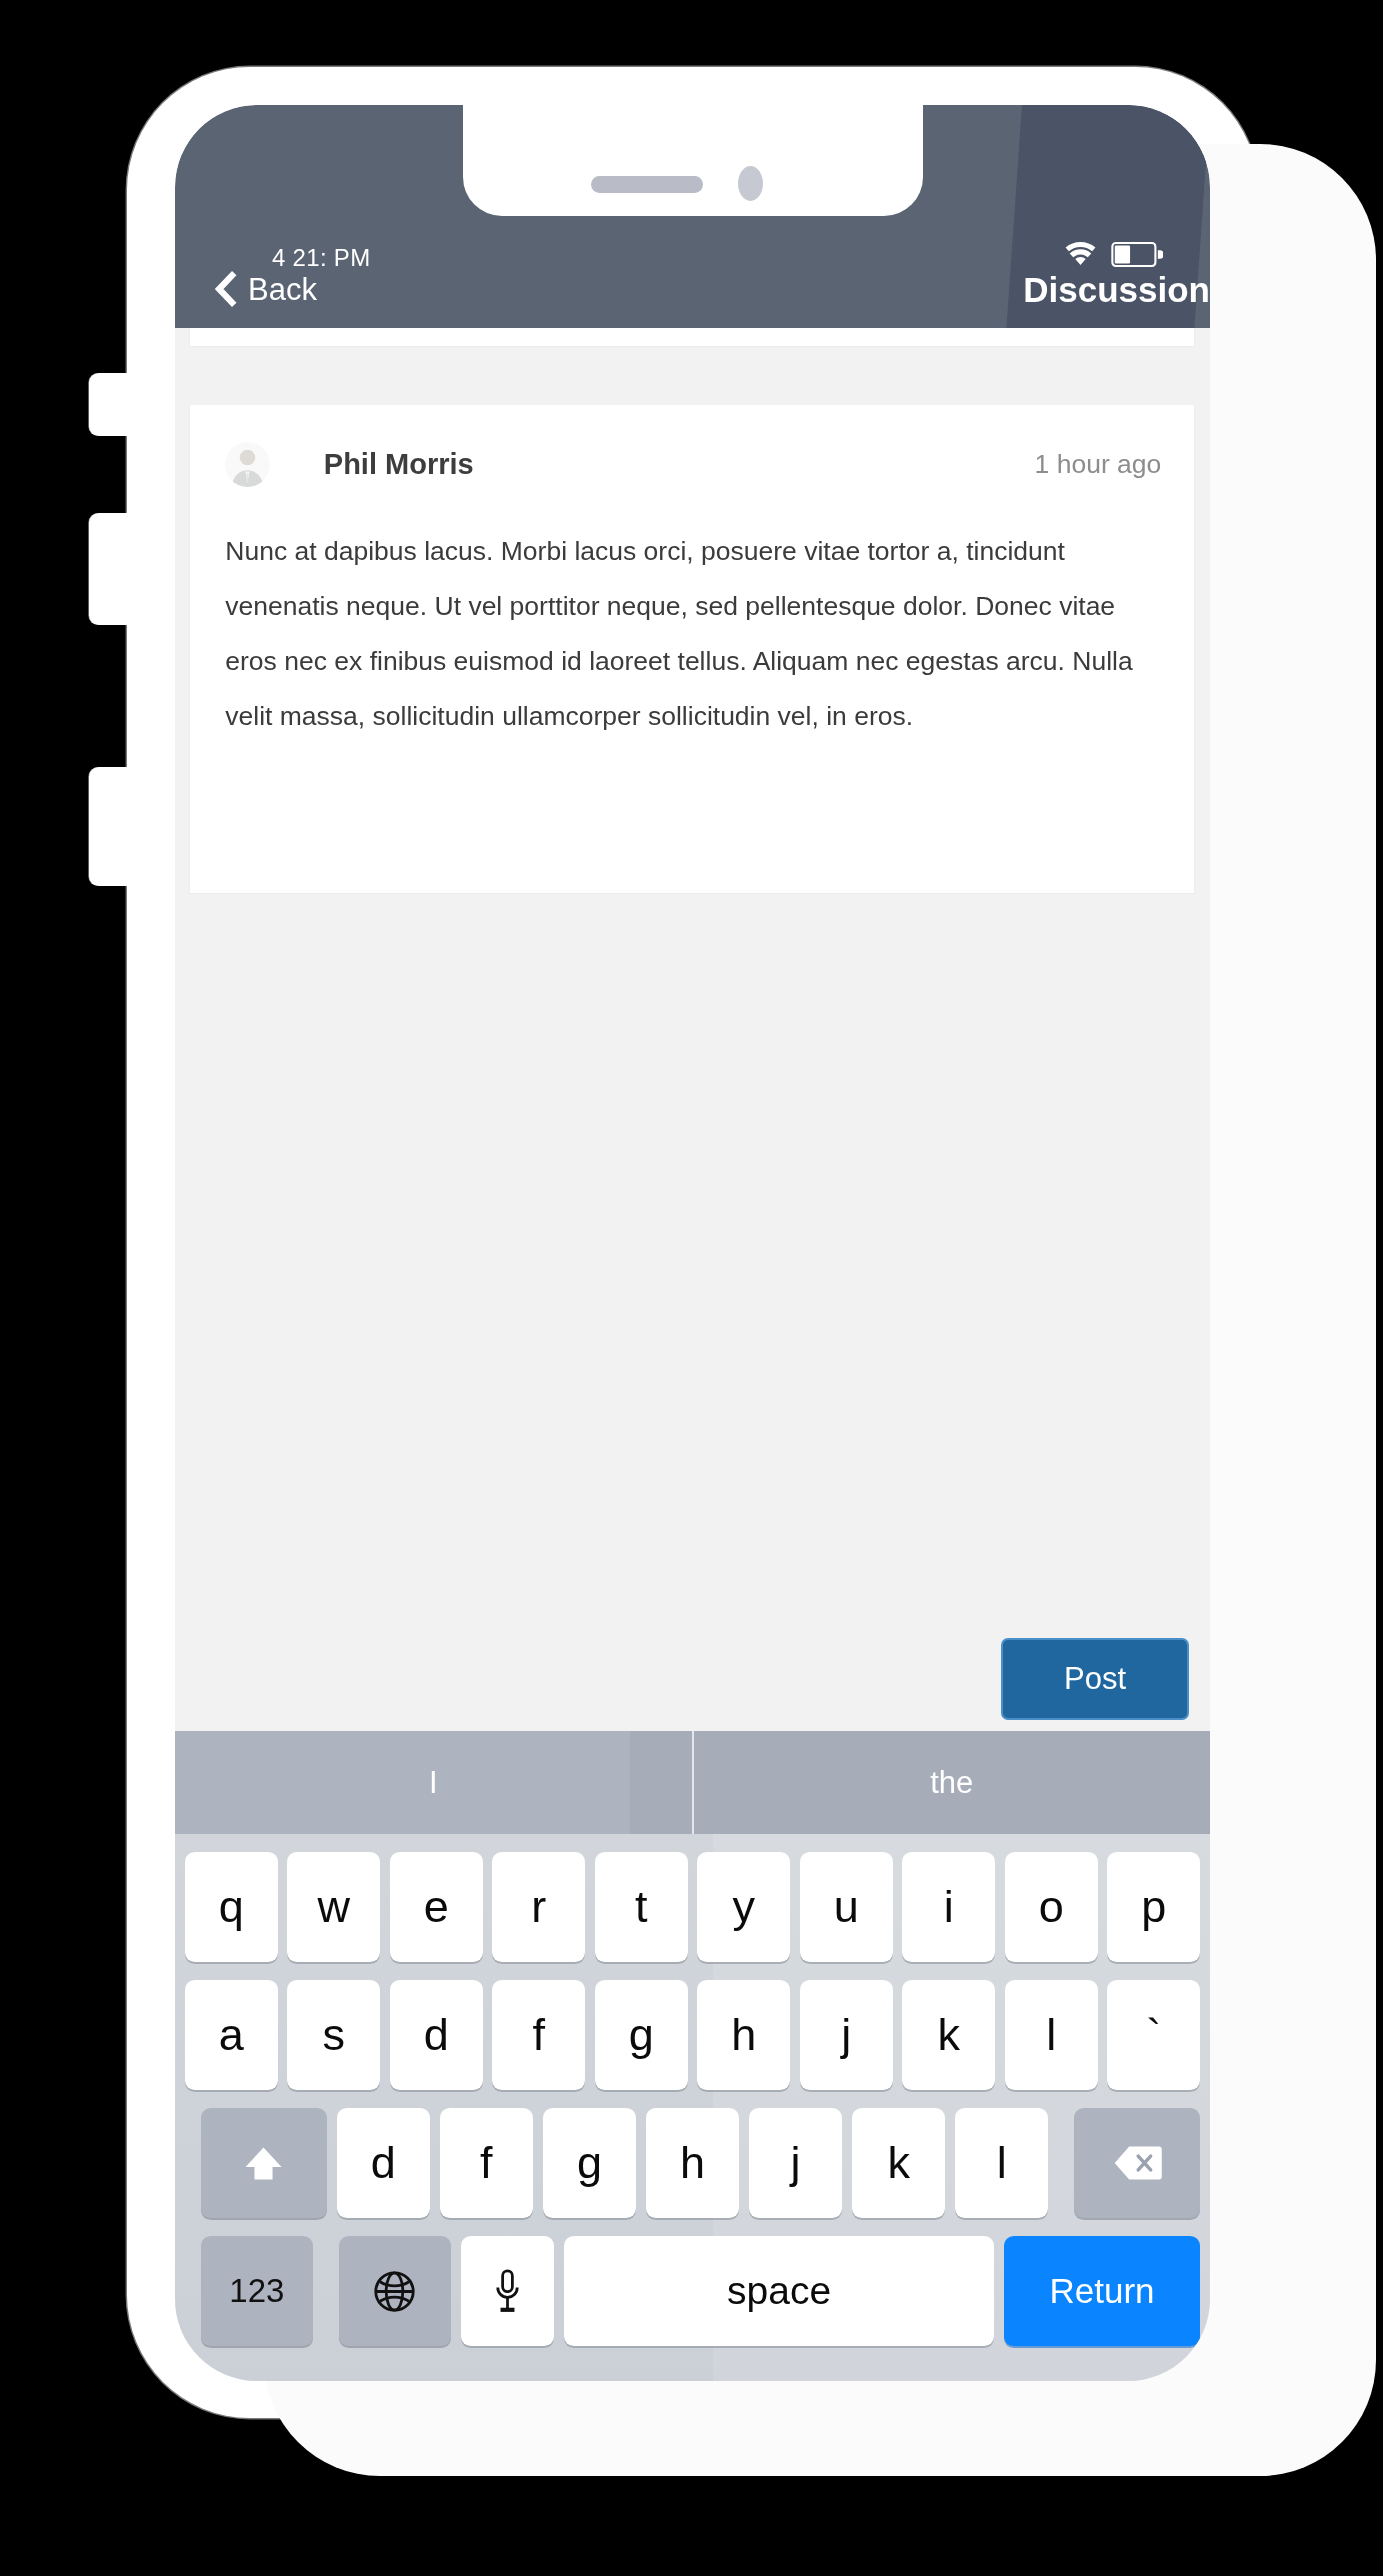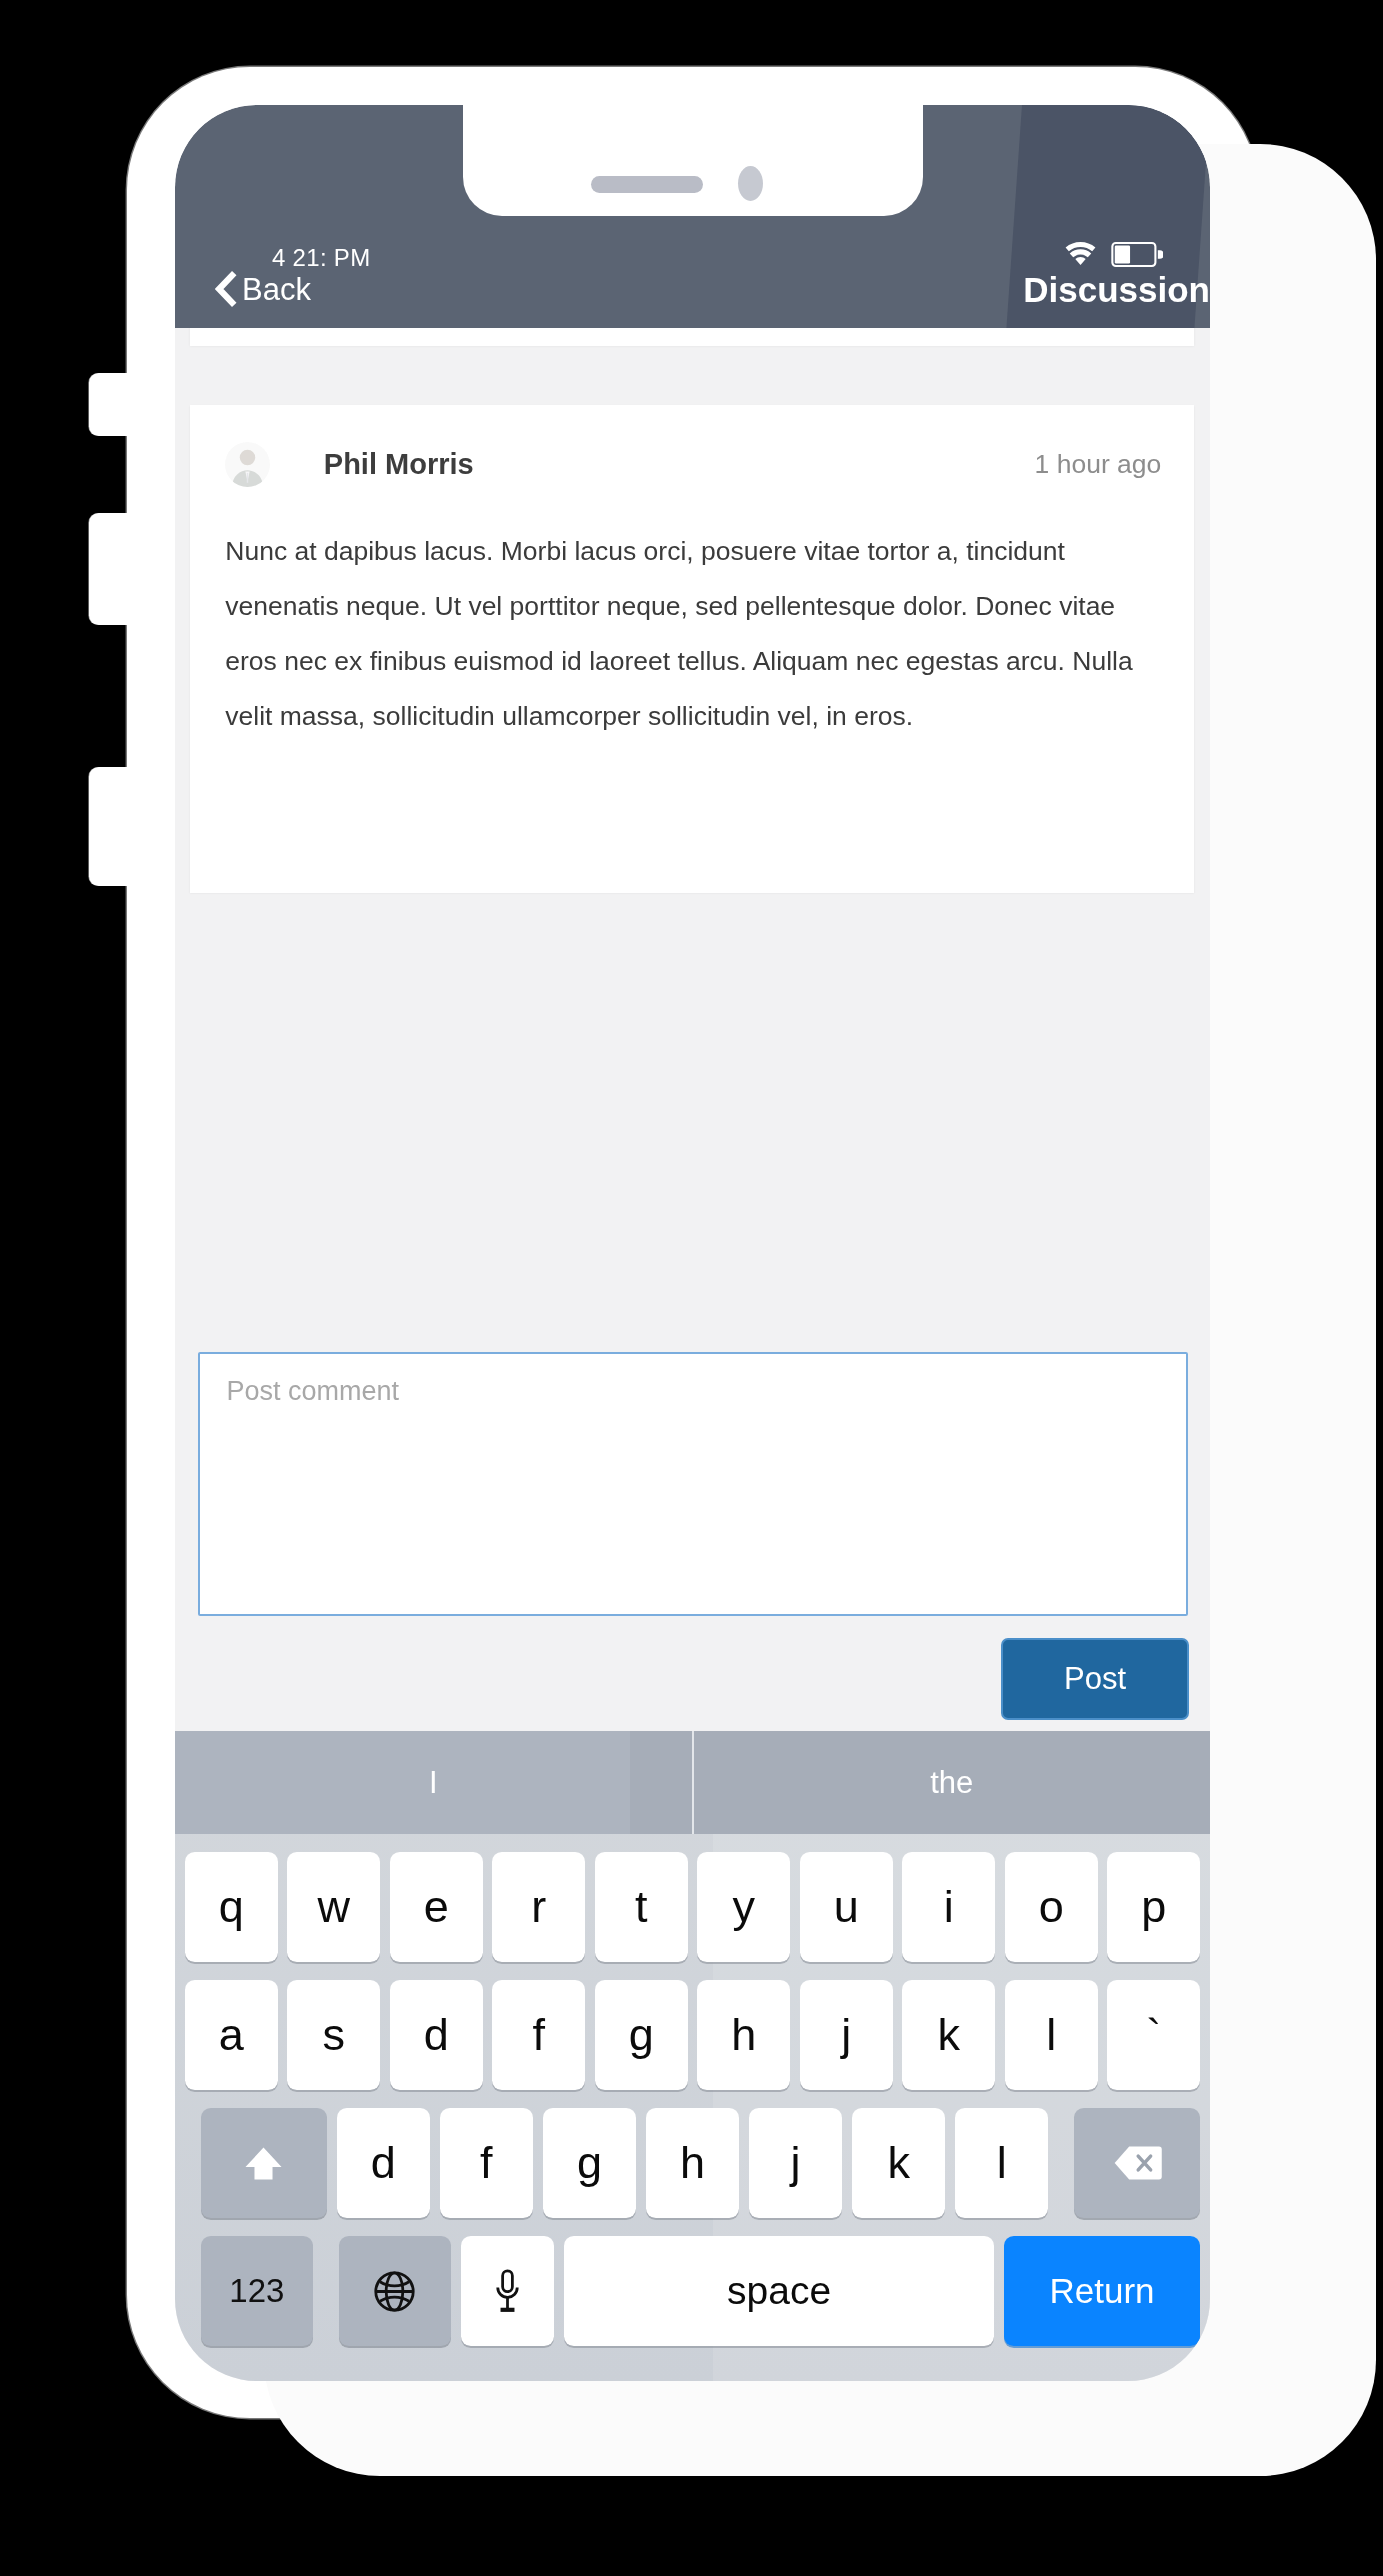--- a/index.html
+++ b/index.html
@@ -147,21 +147,21 @@
     height: 77px;
     z-index: 7;
   }
   .back-btn {
     position: absolute;
     left: 40px;
     top: 0;
     height: 77px;
     display: flex;
     align-items: center;
-    gap: 5px;
+    gap: 11px;
     cursor: pointer;
   }
   .back-chevron { display:block; }
   .back-label {
     font-size: 31px;
     color: #ffffff;
   }
   .nav-title {
     position: absolute;
     left: 0; top: 0;
@@ -457,21 +457,20 @@
             </svg>
           </div>
           <div class="author">Phil Morris</div>
           <div class="timestamp">1 hour ago</div>
         </div>
         <div class="comment-body">Nunc at dapibus lacus. Morbi lacus orci, posuere vitae tortor a, tincidunt venenatis neque. Ut vel porttitor neque, sed pellentesque dolor. Donec vitae eros nec ex finibus euismod id laoreet tellus. Aliquam nec egestas arcu. Nulla velit massa, sollicitudin ullamcorper sollicitudin vel, in eros.</div>
       </div>
     </div>
 
     <div class="composer">
-      <textarea class="comment-input" placeholder="Post comment" style=""></textarea>
       <button class="post-btn">Post</button>
     </div>
 
     <div class="keyboard">
 
       <div class="suggestions">
         <div class="sugg">I</div>
         <div class="sugg">the</div>
       </div>
 

